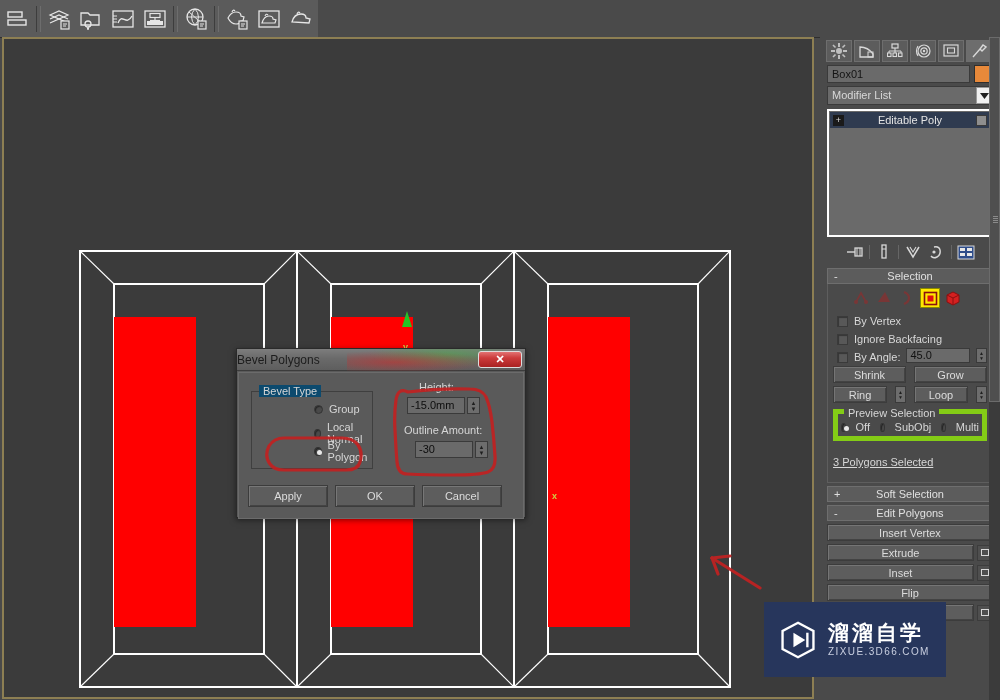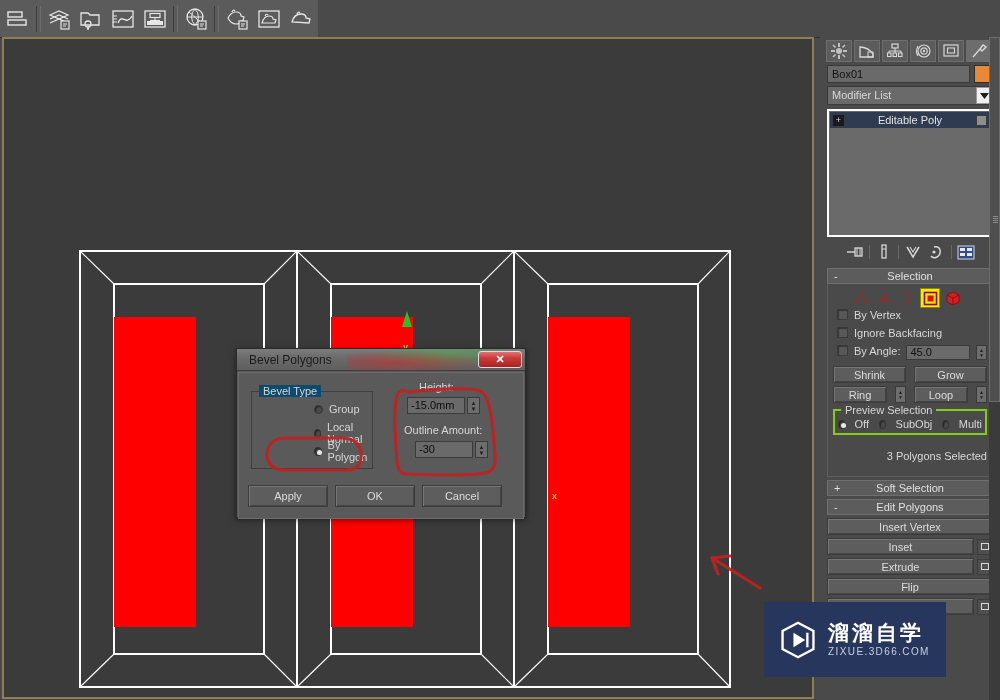--- a/index.html
+++ b/index.html
@@ -73,21 +73,21 @@
     background: #5a5a5a;
     border: 1px solid #2a2a2a;
     box-shadow: 0 2px 6px rgba(0,0,0,.5);
   }
   #dlg-title {
     position: relative;
     height: 22px;
     background: linear-gradient(180deg,#7d7d7d 0%,#6a6a6a 45%,#5e5e5e 100%);
     border-bottom: 1px solid #3c3c3c;
     display: flex; align-items: center;
-    padding-left: 12px;
+    padding-left: 0;
   }
   
   #dlg-title::before {
     content:"";
     position:absolute; left:110px; top:0; width:160px; height:22px;
     background: radial-gradient(ellipse at 30% 60%, rgba(210,40,40,.55) 0%, rgba(210,40,40,0) 62%),
                 radial-gradient(ellipse at 62% 25%, rgba(70,180,70,.5) 0%, rgba(70,180,70,0) 55%);
     pointer-events:none;
   }
   #dlg-title-text {
@@ -236,50 +236,50 @@
     position:relative;
     color:#e0e0e0;font-size:11px;
   }
   .rollout-sign{position:absolute;left:6px;top:0;line-height:14px;font-size:11px;color:#e0e0e0;}
   .rollout-body{ margin: 0 7px; background:#4a4a4a; padding: 3px 4px 4px 4px; }
 
   .subobj-row{display:flex;align-items:center;justify-content:flex-end;gap:3px;height:22px;padding-right:24px;}
   .so-btn{width:20px;height:20px;display:flex;align-items:center;justify-content:center;}
   .so-btn.sel{background:#ffe800;border:1px solid #8a8a00;}
 
-  .chk-row{display:flex;align-items:flex-start;gap:6px;height:18px;padding-left:4px;}
+  .chk-row{display:flex;align-items:flex-end;gap:6px;height:18px;padding-left:4px;}
   .chk-box{width:11px;height:11px;background:#585858;border:1px solid #3a3a3a;box-shadow: inset 1px 1px 1px rgba(0,0,0,.4);}
   .chk-lab{font-size:11px;color:#d8d8d8;}
   .num-field{
     flex:1;height:15px;background:#6a6a6a;border:1px solid #3a3a3a;
     color:#111;font-size:11px;padding:0 3px;line-height:13px;
   }
   .num-spin{width:11px;height:15px;background:#6d6d6d;border:1px solid #3a3a3a;
     display:flex;flex-direction:column;align-items:center;justify-content:center;}
   .num-spin div{font-size:5px;line-height:5px;color:#1e1e1e;}
 
   .btn-row{display:flex;gap:8px;margin-top:3px;}
   .cp-btn{
     flex:1;height:17px;background:#5d5d5d;
     border:1px solid #3c3c3c;
     box-shadow: inset 1px 1px 0 #757575, inset -1px -1px 0 #434343;
     color:#dcdcdc;font-size:11px;
     display:flex;align-items:center;justify-content:center;
   }
   .prev-sel-box{
-    border:2px solid #84cc16;margin-top:6px;padding:7px 3px 3px 3px;position:relative;
+    border:5px solid #84cc16;margin-top:6px;padding:7px 3px 3px 3px;position:relative;
   }
   .prev-sel-title{
     position:absolute;top:-7px;left:6px;background:#4a4a4a;padding:0 4px;
     font-size:11px;color:#d6d6d6;
   }
   .prev-radios{display:flex;align-items:center;gap:4px;}
   .prev-radios .radio-lab{font-size:11px;}
   #sel-count{
-    margin-top:6px;text-align:right;font-size:11px;color:#d8d8d8;height:30px;line-height:30px;
+    margin-top:6px;text-align:left;font-size:11px;color:#d8d8d8;height:30px;line-height:30px;text-decoration:underline;
   }
   #sel-wrapper{
     margin:0 7px;border:1px solid #5e5e5e;border-top:none;background:#4a4a4a;
   }
   .edit-poly-list{ margin: 0 7px; padding-top:3px; }
   .ep-row{display:flex;gap:3px;margin-bottom:3px;align-items:center;}
   .ep-btn{
     flex:1;height:17px;background:#5d5d5d;border:1px solid #3c3c3c;
     box-shadow: inset 1px 1px 0 #757575, inset -1px -1px 0 #434343;
     color:#dcdcdc;font-size:11px;display:flex;align-items:center;justify-content:center;
@@ -729,27 +729,27 @@
     <div class="rollout-hdr">
       <span class="rollout-sign">-</span>
       <span>Edit Polygons</span>
     </div>
 
     <div class="edit-poly-list">
       <div class="ep-row">
         <span class="ep-btn">Insert Vertex</span>
       </div>
       <div class="ep-row">
-        <span class="ep-btn">Inset</span>
+        <span class="ep-btn">Extrude</span>
         <span class="ep-sq">
             <i></i>
           </span>
       </div>
       <div class="ep-row">
-        <span class="ep-btn">Extrude</span>
+        <span class="ep-btn">Inset</span>
         <span class="ep-sq">
             <i></i>
           </span>
       </div>
       <div class="ep-row">
         <span class="ep-btn">Flip</span>
       </div>
       <div class="ep-row">
         <span class="ep-btn">Hinge From Edge</span>
         <span class="ep-sq">

